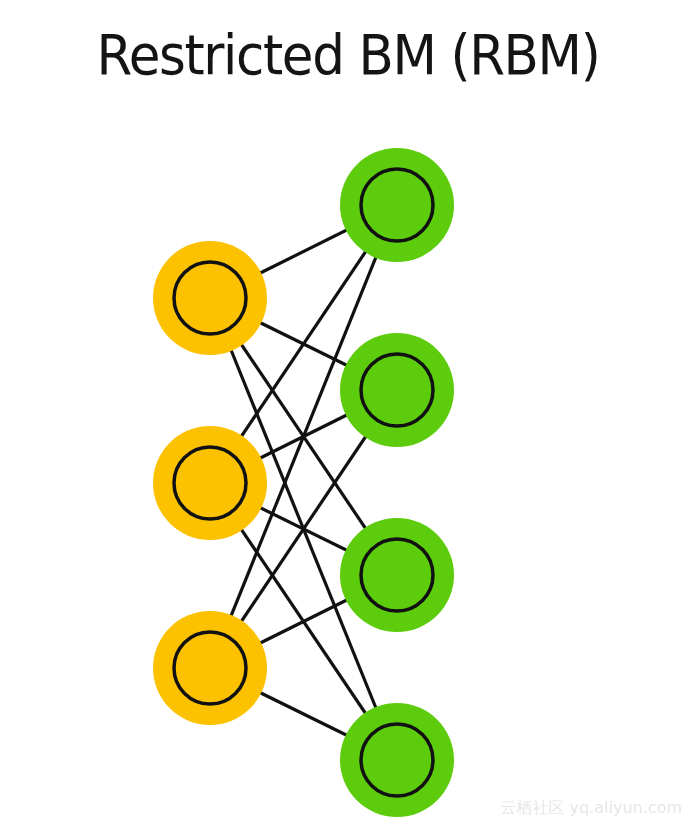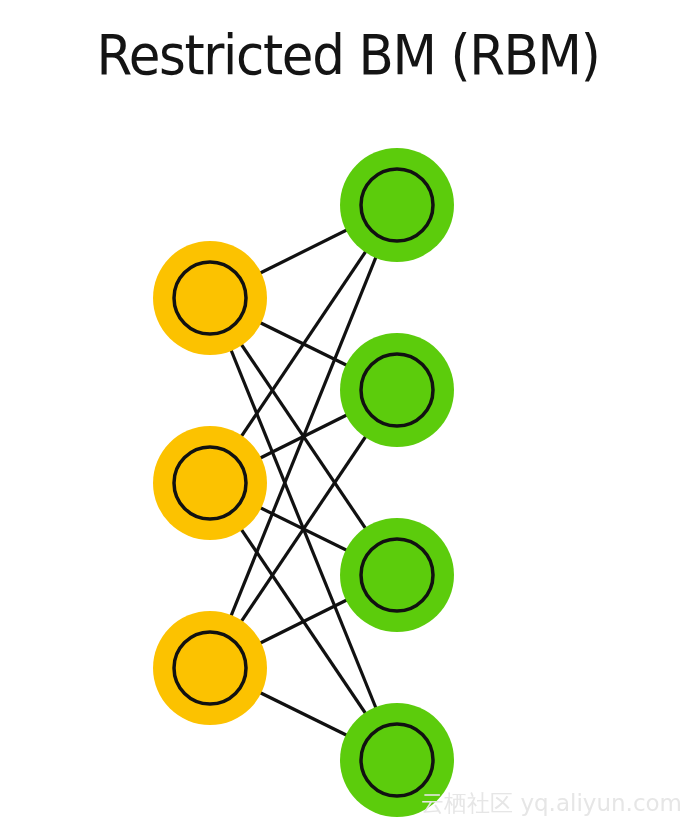--- a/index.html
+++ b/index.html
@@ -5,21 +5,21 @@
     html, body { margin: 0; padding: 0; background: #ffffff; }
     body { width: 696px; height: 833px; position: relative; overflow: hidden; }
     .title {
       position: absolute; left: 0; top: 22px; width: 696px; text-align: center;
       font-family: "DejaVu Sans", sans-serif; font-size: 56px; color: #141414;
       letter-spacing: -1.5px; font-weight: normal; transform: scaleX(0.92);
     }
     svg.net { position: absolute; left: 0; top: 0; }
     .watermark {
       position: absolute; right: 14px; bottom: 14px;
-      font-family: "DejaVu Sans", sans-serif; font-size: 23px; color: #e6e6e6;
+      font-family: "DejaVu Sans", sans-serif; font-size: 16px; color: #e6e6e6;
     }
   </style>
 </head>
 <body>
 
 <div class="title">Restricted BM (RBM)</div>
 
 <svg class="net" width="696" height="833">
   <g id="edges">
       <line x1="210" y1="298" x2="397" y2="205" stroke="#111111" stroke-width="3.2"></line>

